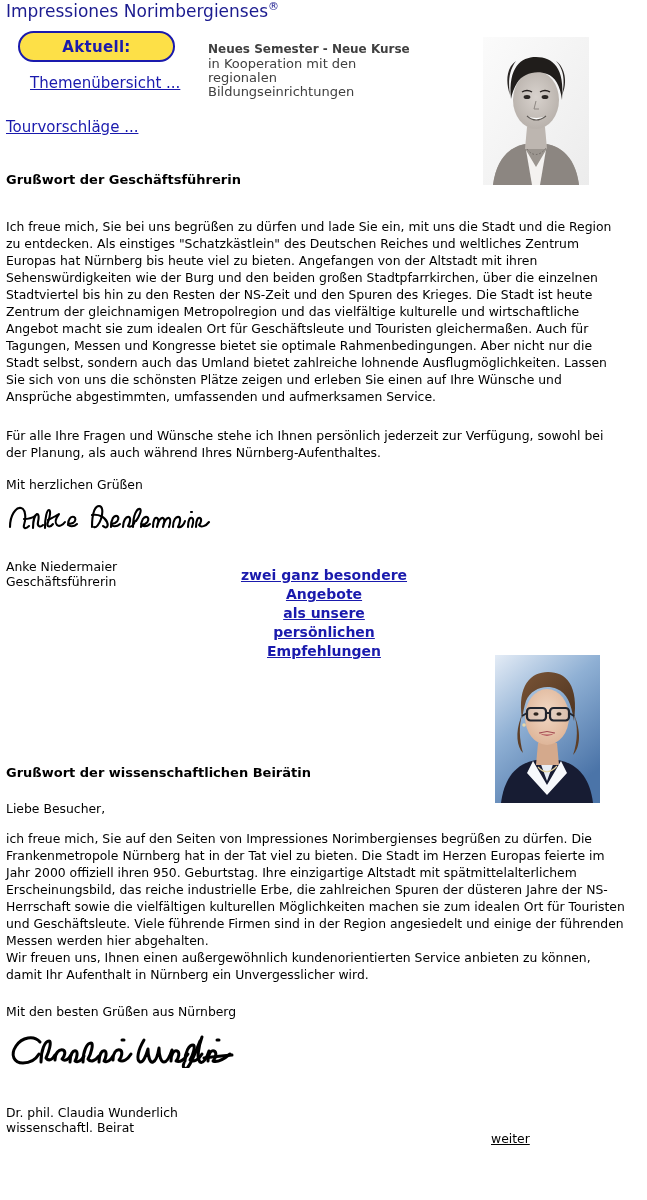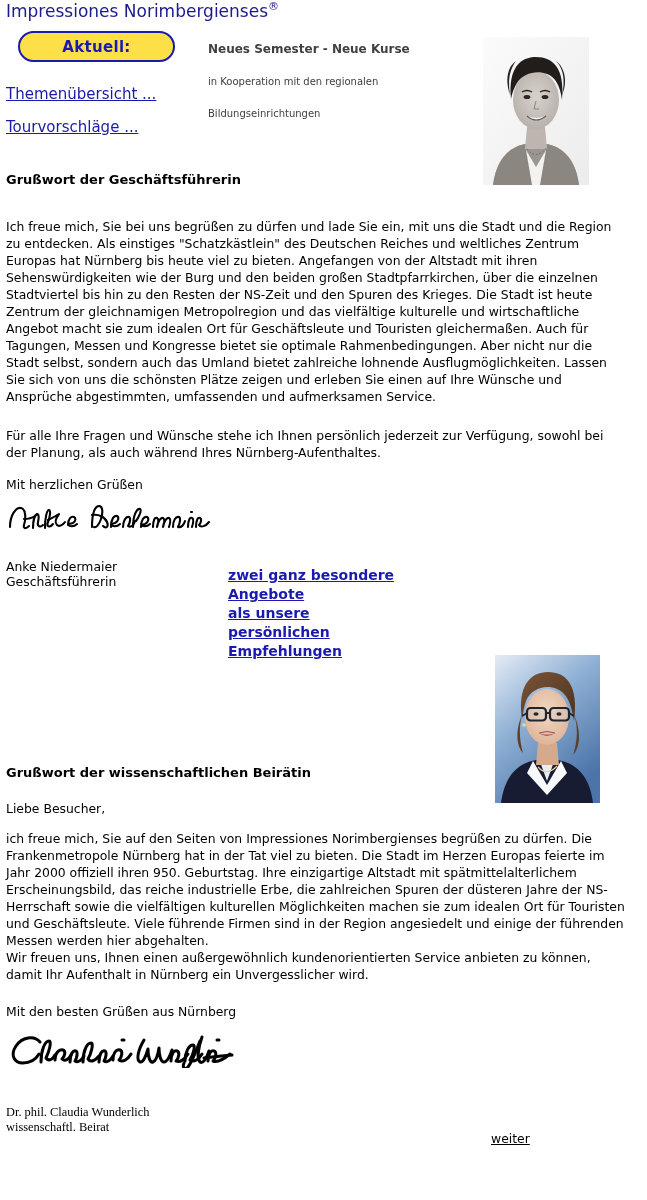--- a/index.html
+++ b/index.html
@@ -59,41 +59,41 @@
 
   
   .nav-link {
     position: absolute;
     left: 6px;
     font-size: 15px;
     color: #1a1aad;
     text-decoration: underline;
     white-space: nowrap;
   }
-  .nav-link.n1 { top: 85px; }
+  .nav-link.n1 { top: 74px; margin-left: 24px; }
   .nav-link.n2 { top: 118px; text-align: center; }
 
   
   .promo {
     position: absolute;
     left: 208px;
     top: 42px;
     width: 210px;
     color: #404040;
   }
   .promo .promo-head {
     font-size: 12px;
     font-weight: bold;
     line-height: 15px;
     white-space: nowrap;
   }
   .promo .promo-sub {
-    font-size: 10px;
+    font-size: 13px;
     line-height: 14px;
-    margin-top: 18px;
+    margin-top: 0;
   }
 
   
   .photo {
     position: absolute;
     overflow: hidden;
   }
   .photo-1 {
     left: 483px;
     top: 37px;
@@ -150,28 +150,29 @@
   .sig-caption {
     position: absolute;
     left: 6px;
     font-size: 12.4px;
     line-height: 15px;
     color: #000;
     white-space: nowrap;
     margin-top: 20px;
   }
   .sig-cap-1 { top: 539px; }
-  .sig-cap-2 { top: 1085px; font-family: Liberation Serif, serif; }
+  .sig-cap-2 { top: 1085px; }
 
   
   .offers {
     position: absolute;
     left: 228px;
     top: 566px;
     width: 192px;
+    text-align: center;
   }
   .offers a {
     display: block;
     font-size: 14px;
     font-weight: bold;
     line-height: 19px;
     color: #1a1aad;
     text-decoration: underline;
     white-space: nowrap;
   }

